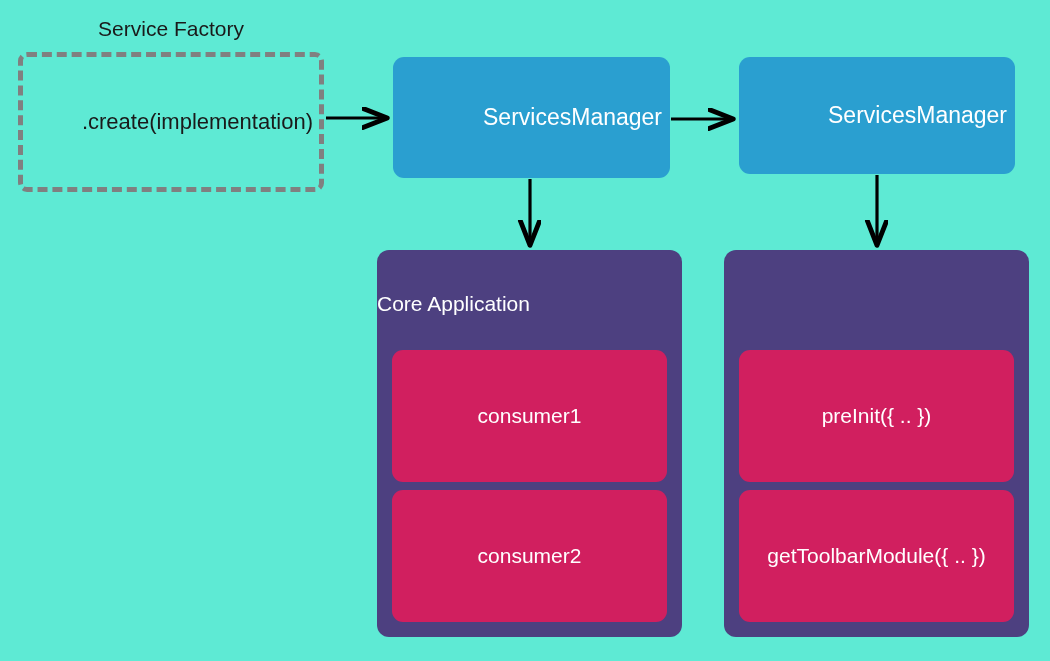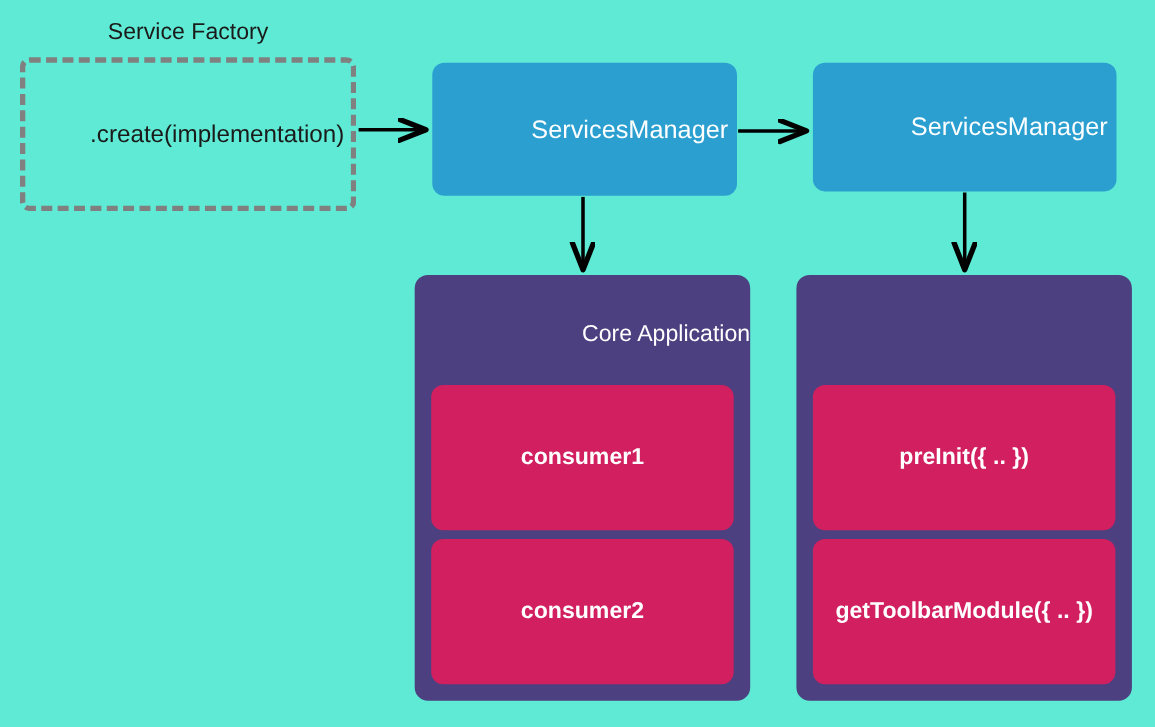--- a/index.html
+++ b/index.html
@@ -91,42 +91,41 @@
     left: 724px;
     top: 250px;
     width: 305px;
     height: 387px;
   }
   .group-title {
     position: absolute;
     left: 0;
     right: 0;
     top: 42px;
-    text-align: right;
+    text-align: left;
     color: #ffffff;
     font-size: 21px;
   }
 
   
   .item {
     position: absolute;
     box-sizing: border-box;
     left: 15px;
     width: 275px;
     height: 132px;
     background: #d11f5f;
     border-radius: 11px;
     display: flex;
     align-items: center;
     justify-content: center;
     color: #ffffff;
     font-size: 21px;
     text-align: center;
     padding: 0 6px;
-    font-weight: bold;
   }
   .item.slot0 { top: 100px; }
   .item.slot1 { top: 240px; }
 
   
   #arrows {
     position: absolute;
     left: 0;
     top: 0;
     width: 1050px;

